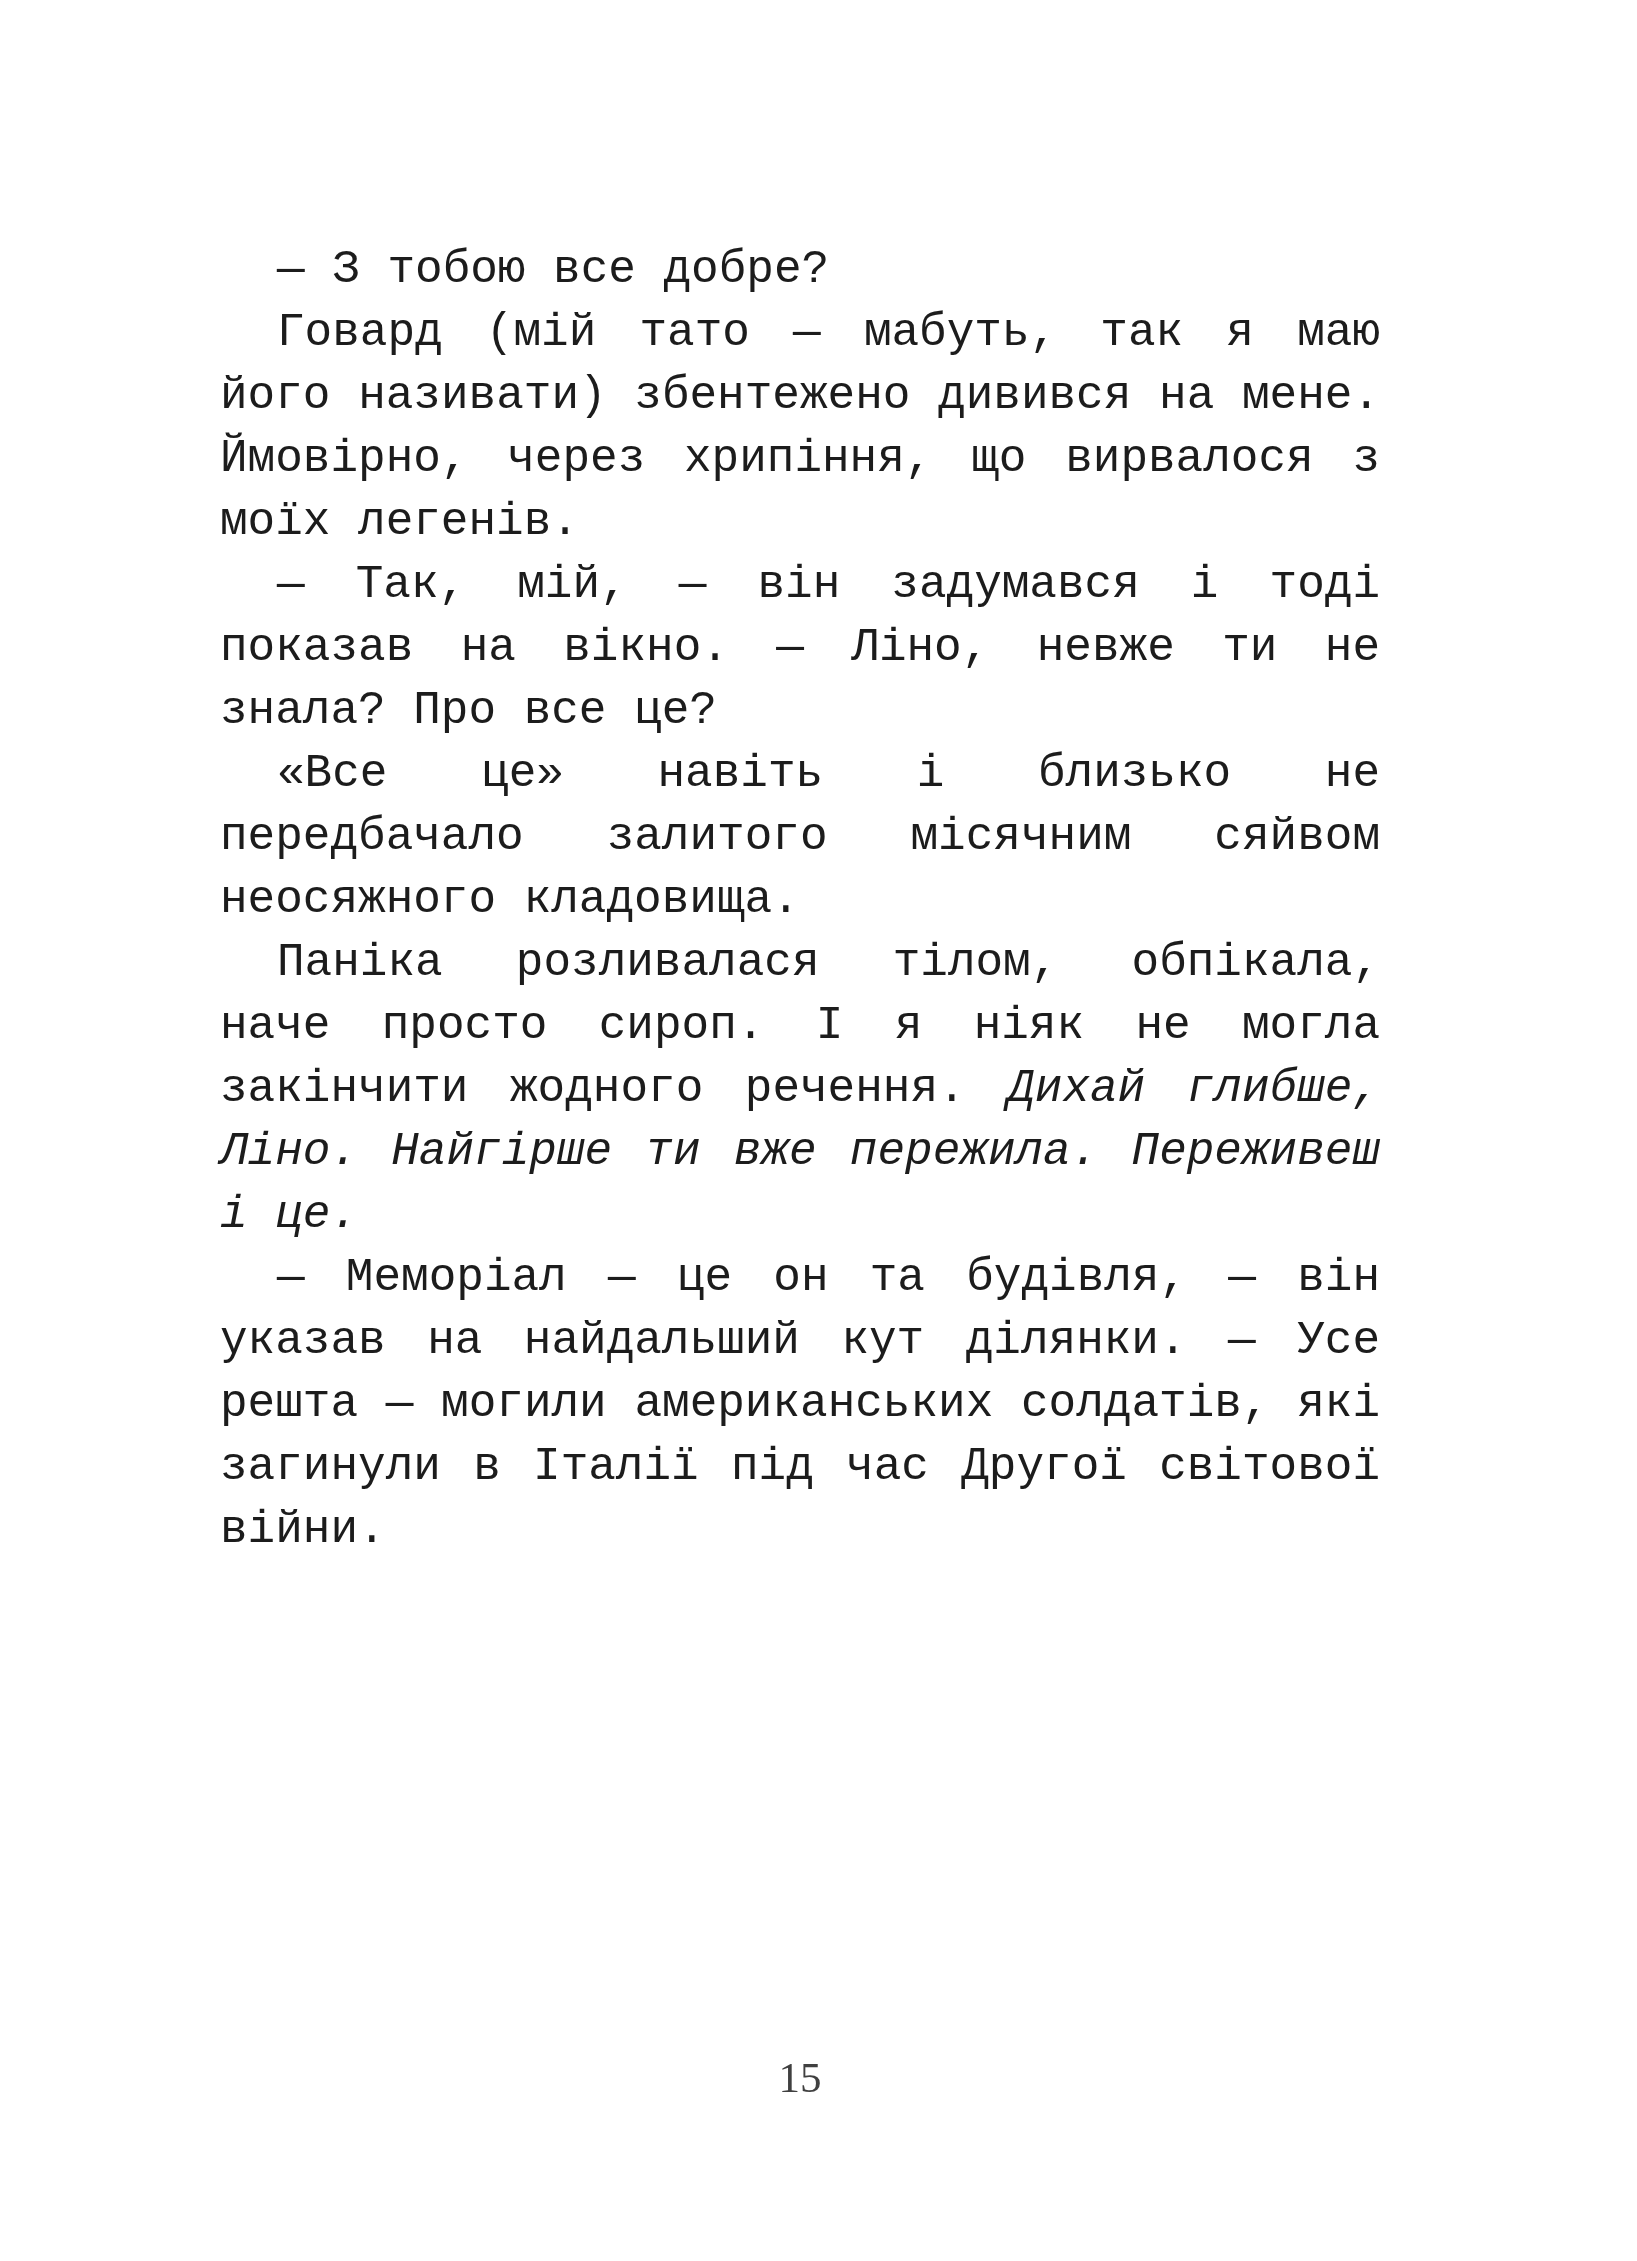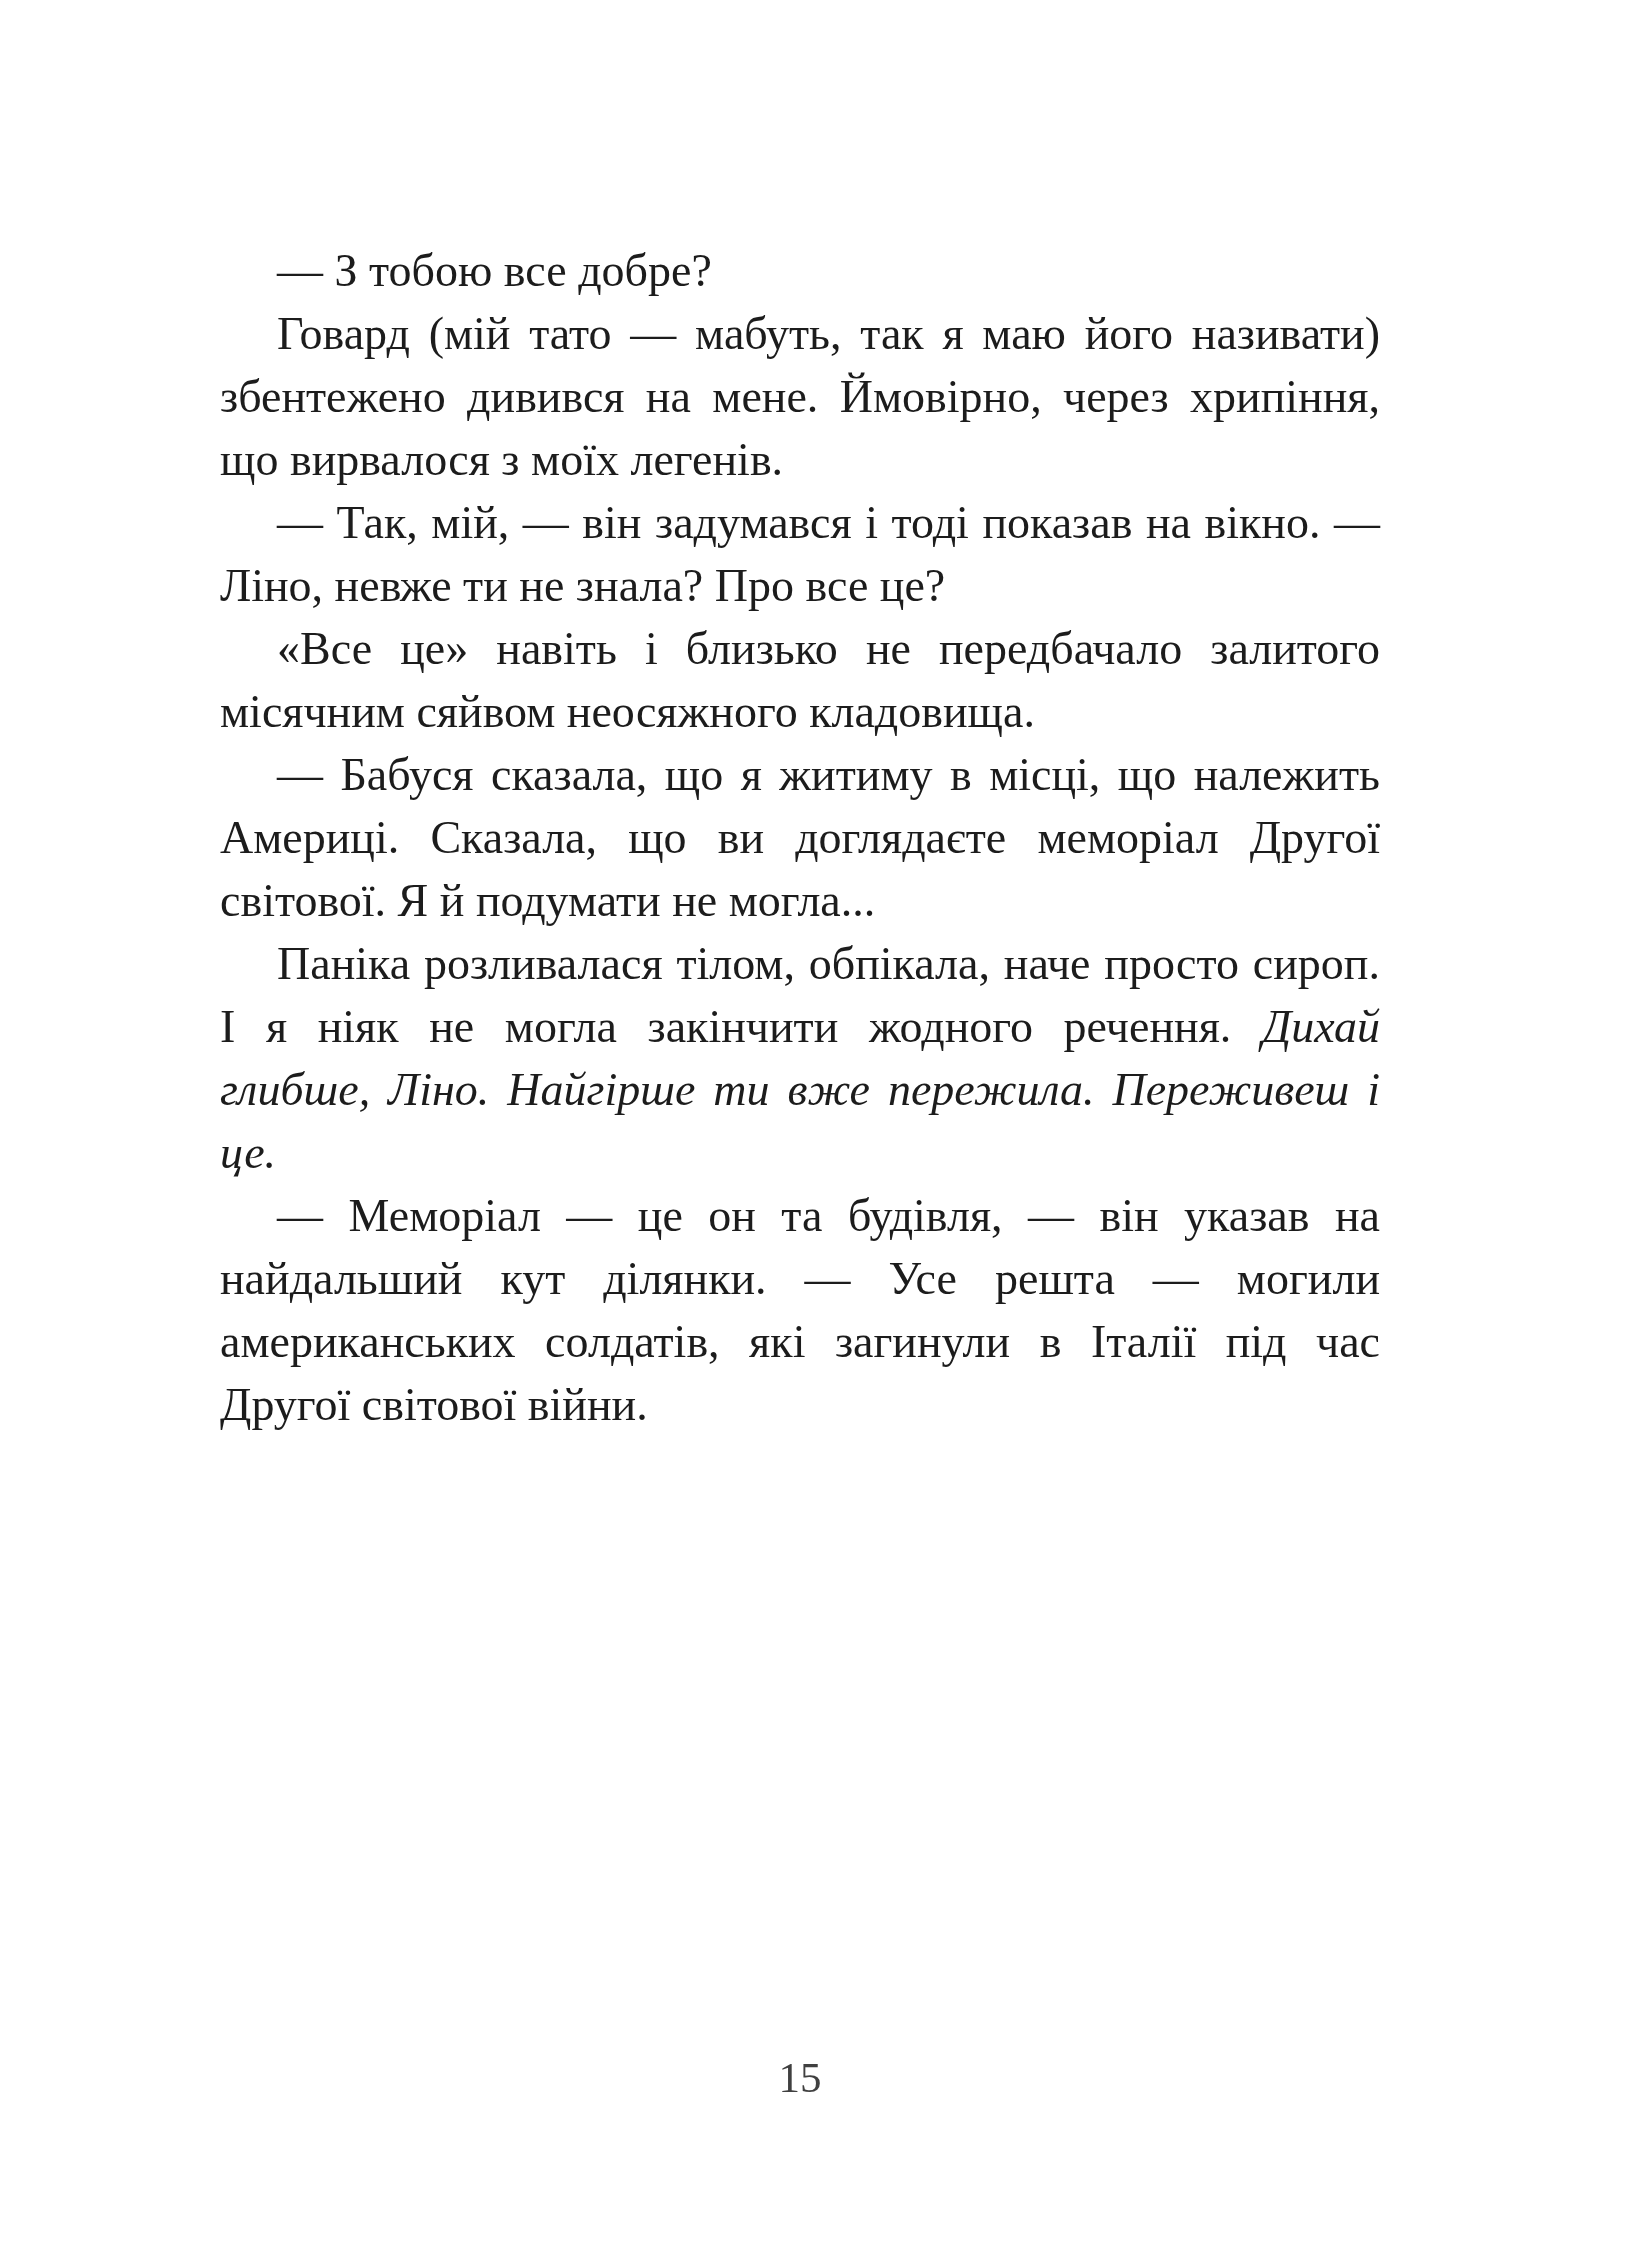--- a/index.html
+++ b/index.html
@@ -22,20 +22,21 @@
   .text-block {
     position: absolute;
     left: 220px;
     top: 239px;
     width: 1160px;
     font-size: 46px;
     line-height: 63px;
     color: #1c1c1c;
     text-align: justify;
     hyphens: auto;
+    font-family: Liberation Mono, monospace;
     -webkit-hyphens: auto;
   }
 
   .text-block p {
     margin: 0;
     text-indent: 57px;
   }
 
   .text-block .italic {
     font-style: italic;
@@ -53,19 +54,18 @@
 </style>
 </head>
 <body>
 
 <div class="page">
   <main class="text-block">
       <p><span>— З тобою все добре?</span></p>
       <p><span>Говард (мій тато — мабуть, так я маю його називати) збентежено дивився на мене. Ймовірно, через хрипіння, що вирвалося з моїх легенів.</span></p>
       <p><span>— Так, мій, — він задумався і тоді показав на вікно. — Ліно, невже ти не знала? Про все це?</span></p>
       <p><span>«Все це» навіть і близько не передбачало залитого місячним сяйвом неосяжного кладовища.</span></p>
-      <p><span>— Бабуся сказала, що я житиму в місці, що належить Америці. Сказала, що ви доглядаєте меморіал Другої світової. Я й подумати не могла...</span></p>
       <p><span>Паніка розливалася тілом, обпікала, наче просто сироп. І я ніяк не могла закінчити жодного речення. </span><span class="italic">Дихай глибше, Ліно. Найгірше ти вже пережила. Переживеш і це.</span></p>
       <p><span>— Меморіал — це он та будівля, — він указав на найдальший кут ділянки. — Усе решта — могили американських солдатів, які загинули в Італії під час Другої світової війни.</span></p>
     </main>
   <footer class="page-number">15</footer>
 </div>
 
 
 </body></html>

